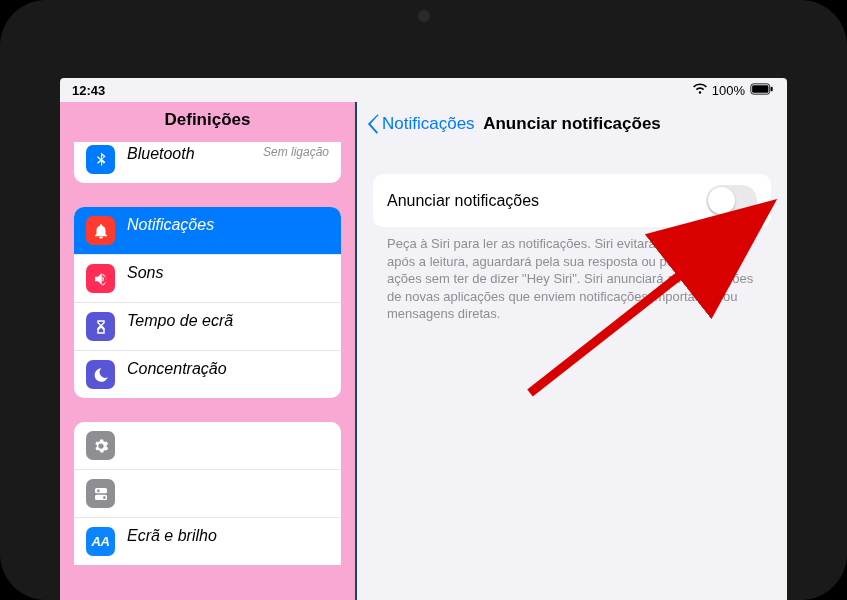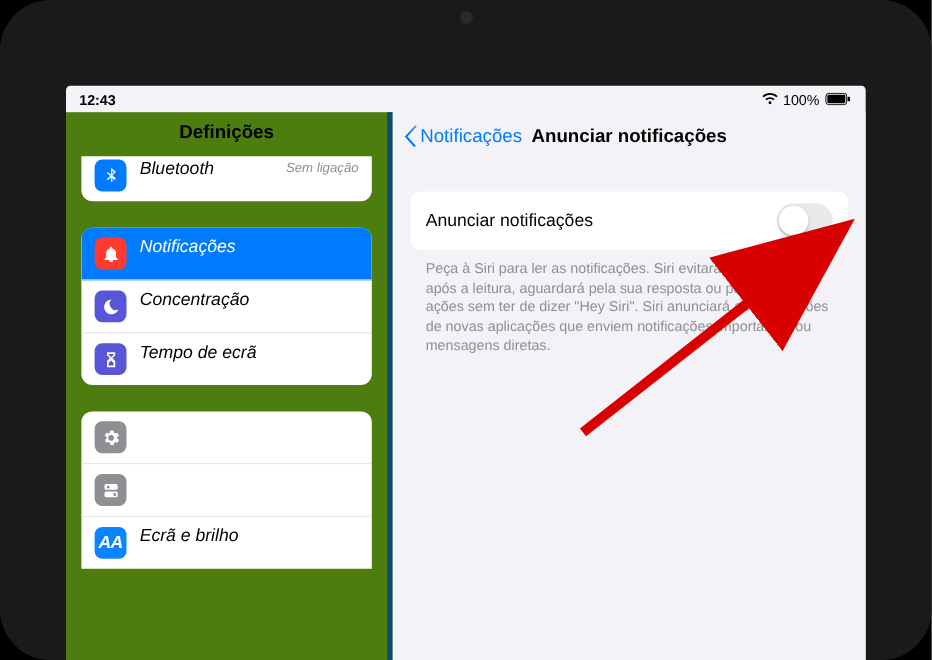--- a/index.html
+++ b/index.html
@@ -23,32 +23,32 @@
     position: absolute; top: 54px; left: 36px; right: 36px; bottom: 0;
     background: #f2f2f7; border-top-left-radius: 4px; border-top-right-radius: 4px;
     overflow: hidden; display: flex; flex-direction: column;
   }
 
   .status-bar {
     height: 24px; display: flex; align-items: center; justify-content: space-between;
     padding: 0 12px; font-size: 13px; font-weight: 500; color: #000;
   }
   .status-left { display: flex; align-items: center; gap: 6px; }
-  .status-right { display: flex; align-items: center; gap: 4px; }
+  .status-right { display: flex; align-items: flex-start; gap: 4px; }
   .status-time { font-weight: 600; }
   .status-date { font-weight: 400; }
 
   .wifi-icon svg, .battery-icon svg { display: block; }
   .battery-pct { font-size: 13px; font-weight: 500; }
 
   .split {
     flex: 1; display: flex; min-height: 0;
   }
   .sidebar {
-    width: 297px; border-right: 5px solid #0c4a6e; background: #4d7c0f;
+    width: 297px; border-right: 2px solid #0c4a6e; background: #f9a8d4;
     display: flex; flex-direction: column; overflow: hidden;
   }
   .sidebar-title {
     text-align: center; font-size: 17px; font-weight: 600; color: #000;
     padding: 8px 0 12px;
   }
   .sidebar-scroll { flex:1; overflow-y: hidden; padding: 0 14px; }
 
   .group {
     background: #fff; border-radius: 10px; margin-bottom: 24px; overflow: hidden;
@@ -172,54 +172,62 @@
             <div class="group">
               <div class="row selected">
                 <span class="icon-box bg-red">
                   <svg viewBox="0 0 24 24">
                       <path fill="#fff" d="M12 22a2.5 2.5 0 002.5-2.5h-5A2.5 2.5 0 0012 22zm6-6V11a6 6 0 00-4.5-5.8V4.5a1.5 1.5 0 00-3 0v.7A6 6 0 006 11v5l-2 2v1h16v-1l-2-2z"></path>
                     </svg>
                 </span>
                 <span class="label">Notificações</span>
               </div>
               <div class="row">
+                <span class="icon-box bg-pink">
+                  <svg viewBox="0 0 24 24">
+                      <path fill="#fff" d="M4 9v6h4l5 5V4L8 9H4zm12 3a4 4 0 00-2-3.5v7A4 4 0 0016 12zm-2-7v2.1A7 7 0 0119 12a7 7 0 01-5 6.9V21a9 9 0 000-16z"></path>
+                    </svg>
+                </span>
+                <span class="label">Sons</span>
+              </div>
+              <div class="row">
                 <span class="icon-box bg-indigo">
                   <svg viewBox="0 0 24 24">
+                      <path fill="#fff" d="M7 3h10v3.5L13.5 10l3.5 3.5V21H7v-7.5L10.5 10 7 6.5V3zm2 2v1l3 3 3-3V5H9zm0 14h6v-3l-3-3-3 3v3z"></path>
+                    </svg>
+                </span>
+                <span class="label">Tempo de ecrã</span>
+              </div>
+              <div class="row">
+                <span class="icon-box bg-indigo">
+                  <svg viewBox="0 0 24 24">
                       <path fill="#fff" d="M12.5 3a9 9 0 108.5 11.9A7.4 7.4 0 0112.5 3z"></path>
                     </svg>
                 </span>
                 <span class="label">Concentração</span>
               </div>
-              <div class="row">
-                <span class="icon-box bg-indigo">
-                  <svg viewBox="0 0 24 24">
-                      <path fill="#fff" d="M7 3h10v3.5L13.5 10l3.5 3.5V21H7v-7.5L10.5 10 7 6.5V3zm2 2v1l3 3 3-3V5H9zm0 14h6v-3l-3-3-3 3v3z"></path>
-                    </svg>
-                </span>
-                <span class="label">Tempo de ecrã</span>
-              </div>
             </div>
 
             <div class="group partial-bottom">
               <div class="row">
                 <span class="icon-box bg-gray">
                   <svg viewBox="0 0 24 24">
                       <path fill="#fff" d="M19.4 13l.05-1-.05-1 2.1-1.6-2-3.5-2.5.9a7.6 7.6 0 00-1.7-1l-.4-2.6h-4l-.4 2.6a7.6 7.6 0 00-1.7 1l-2.5-.9-2 3.5L6.6 11l-.05 1 .05 1-2.1 1.6 2 3.5 2.5-.9a7.6 7.6 0 001.7 1l.4 2.6h4l.4-2.6a7.6 7.6 0 001.7-1l2.5.9 2-3.5L19.4 13zM12 15.5A3.5 3.5 0 1115.5 12 3.5 3.5 0 0112 15.5z"></path>
                     </svg>
                 </span>
               </div>
               <div class="row">
                 <span class="icon-box bg-gray">
                   <svg viewBox="0 0 24 24">
                       <path fill="#fff" d="M6 4h12a2 2 0 012 2v3a2 2 0 01-2 2H6a2 2 0 01-2-2V6a2 2 0 012-2zm2 5.5A1.8 1.8 0 108 6a1.8 1.8 0 000 3.5zM6 13h12a2 2 0 012 2v3a2 2 0 01-2 2H6a2 2 0 01-2-2v-3a2 2 0 012-2zm10 5.5a1.8 1.8 0 100-3.5 1.8 1.8 0 000 3.5z"></path>
                     </svg>
                 </span>
               </div>
               <div class="row">
-                <span class="icon-box bg-bluea" style="font-weight:700;font-size:16px;letter-spacing:-0.5px;">AA</span>
+                <span class="icon-box bg-bluea" style="font-weight:700;font-size:13px;letter-spacing:-0.5px;">AA</span>
                 <span class="label">Ecrã e brilho</span>
               </div>
             </div>
 
           </div>
         </div>
 
         <div class="detail">
           <div class="detail-header">
             <div class="back-btn">

